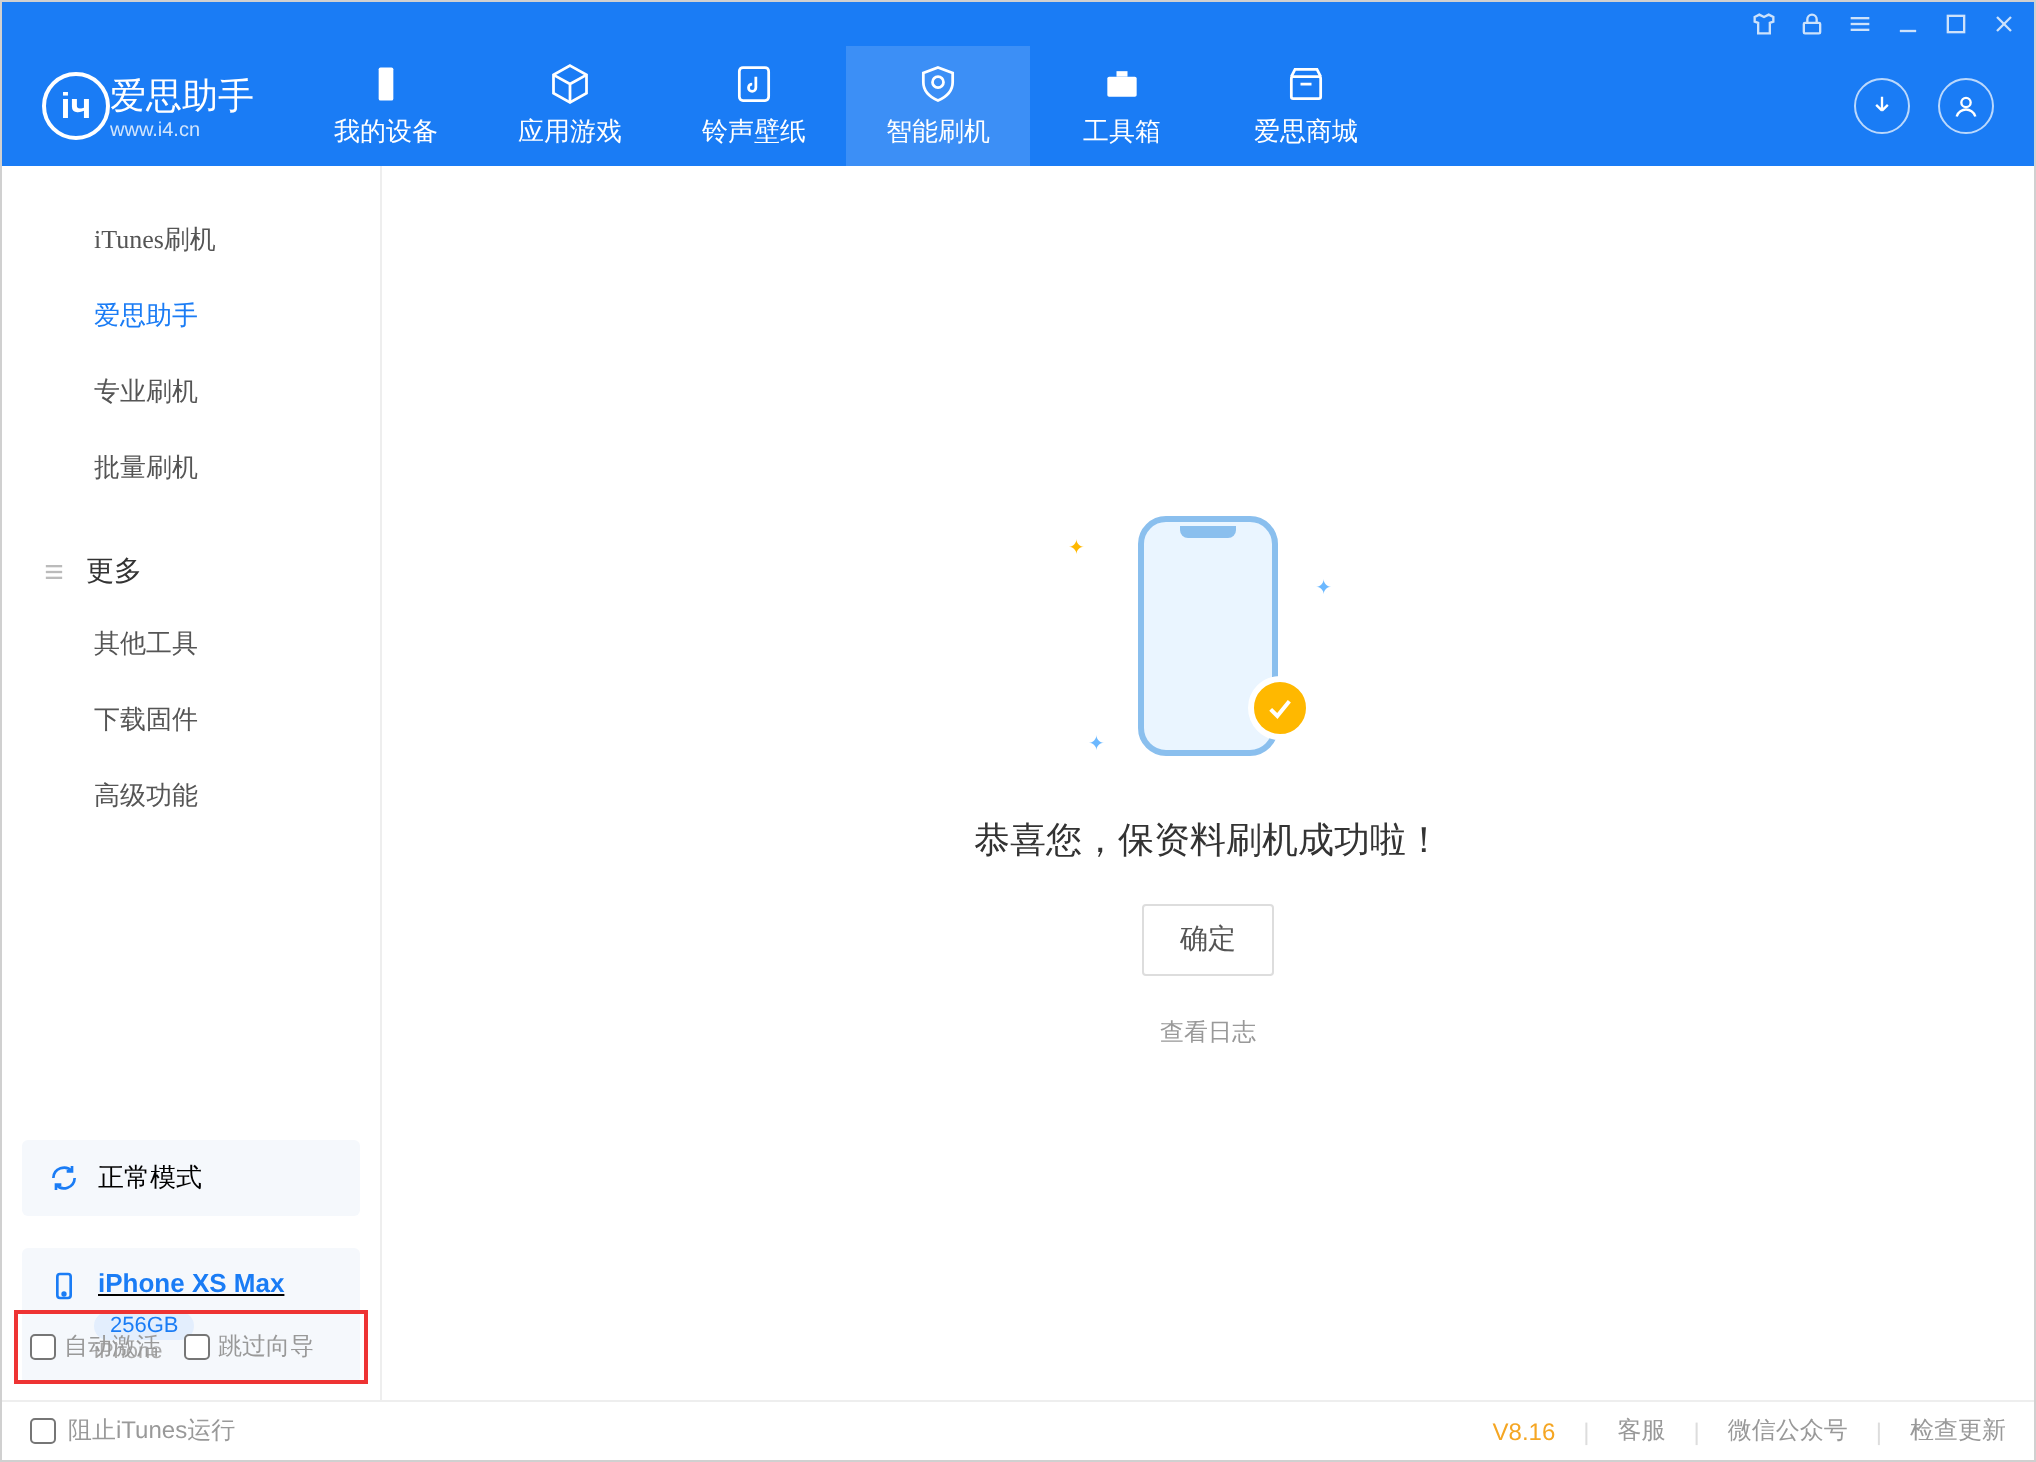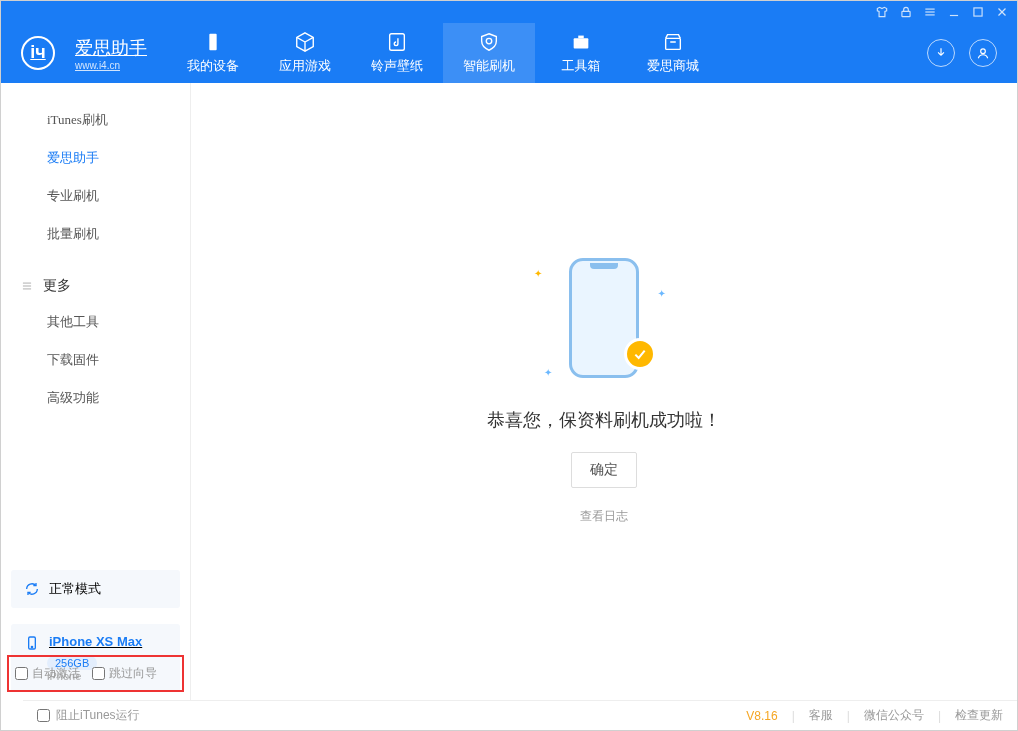--- a/index.html
+++ b/index.html
@@ -1,21 +1,21 @@
 <!DOCTYPE html>
 <html><head>
 <meta charset="utf-8">
 <style>
 * { margin: 0; padding: 0; box-sizing: border-box; font-family: "Microsoft YaHei", "PingFang SC", sans-serif; }
 body { background: #f0f0f0; display: flex; justify-content: center; align-items: flex-start; }
 .window { width: 1018px; height: 731px; background: #fff; position: relative; border: 1px solid #d0d0d0; }
 .titlebar-row { height: 22px; background: #1a7cf5; display: flex; justify-content: flex-end; align-items: center; padding-right: 8px; gap: 10px; }
 .titlebar-row svg, .titlebar-icon { width: 14px; height: 14px; color: #cde2fb; cursor: pointer; }
 .header { height: 60px; background: #1a7cf5; display: flex; align-items: center; }
-.logo-area { display: flex; align-items: flex-start; gap: 20px; padding: 0 20px; color: #fff; text-decoration: underline; }
+.logo-area { display: flex; align-items: center; gap: 0; padding: 0 20px; color: #fff; }
 .logo-circle { width: 34px; height: 34px; border: 2px solid #fff; border-radius: 50%; display: flex; align-items: center; justify-content: center; font-weight: bold; font-size: 18px; color:#fff; }
 .logo-text .title { font-size: 18px; font-weight: 500; }
 .logo-text .subtitle { font-size: 10px; opacity: .8; }
 .nav-tabs { display: flex; height: 60px; }
 .nav-tab { width: 92px; display: flex; flex-direction: column; align-items: center; justify-content: center; gap: 4px; color: #fff; font-size: 13px; cursor: pointer; }
 .nav-tab.active { background: rgba(255,255,255,0.15); }
 .nav-tab .icon { width: 22px; height: 22px; display:flex; align-items:center; justify-content:center; }
 .header-right { margin-left: auto; display:flex; gap:14px; padding-right:20px; }
 .header-right .circ-btn { width:28px; height:28px; border:1.5px solid rgba(255,255,255,.7); border-radius:50%; display:flex; align-items:center; justify-content:center; color:#fff; cursor:pointer; }
 .body { display:flex; height: calc(100% - 82px - 30px); }
@@ -36,21 +36,21 @@
 .redbox input[type=checkbox] { width:13px; height:13px; }
 .main { flex:1; display:flex; flex-direction:column; align-items:center; justify-content:center; gap:20px; }
 .illus { width:160px; height:130px; position:relative; }
 .phone { width:70px; height:120px; border:3px solid #8abfee; border-radius:14px; margin:0 auto; position:relative; background:#eaf5ff; }
 .phone .notch { position:absolute; top:2px; left:50%; transform:translateX(-50%); width:28px; height:6px; background:#8abfee; border-radius:0 0 4px 4px; }
 .check-badge { position:absolute; right:28px; bottom:18px; width:32px; height:32px; background:#ffb800; border-radius:50%; display:flex; align-items:center; justify-content:center; border:3px solid #fff; }
 .sparkle { position:absolute; color:#ffb800; font-size:10px; }
 .msg { font-size:18px; color:#333; }
 .ok-btn { border:1px solid #ddd; background:#fff; padding:8px 18px; font-size:14px; color:#555; cursor:pointer; border-radius:2px; }
 .log-link { font-size:12px; color:#999; cursor:pointer; }
-.statusbar { position:absolute; bottom:0; left:0; right:0; height:30px; border-top:1px solid #eee; display:flex; align-items:center; padding:0 14px; font-size:12px; color:#999; gap:6px;margin-left:22px; }
+.statusbar { position:absolute; bottom:0; left:0; right:0; height:30px; border-top:1px solid #eee; display:flex; align-items:center; padding:0 14px; font-size:12px; color:#999; gap:6px; }
 .statusbar .right { margin-left:auto; display:flex; gap:14px; align-items:center; }
 .statusbar .right span { cursor:pointer; }
 .divider { color:#ddd; }
 .version { color:#f5a623; }
 .sidebar-inner { display:flex; flex-direction:column; height:100%; }
 </style>
 </head>
 <body>
 
 <div class="window">

